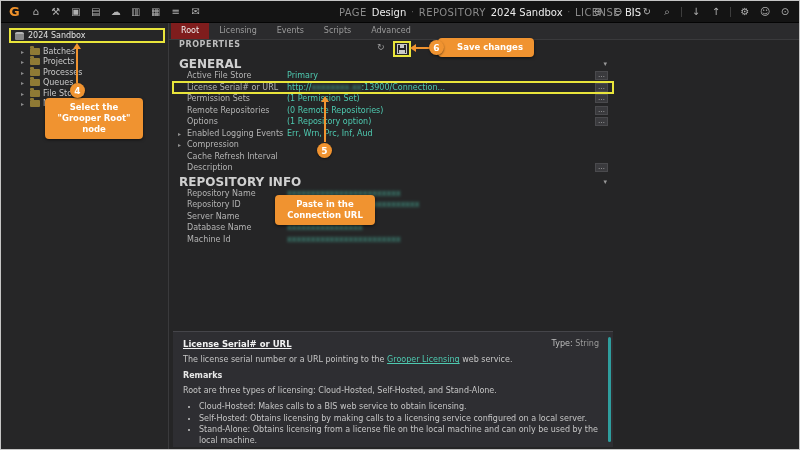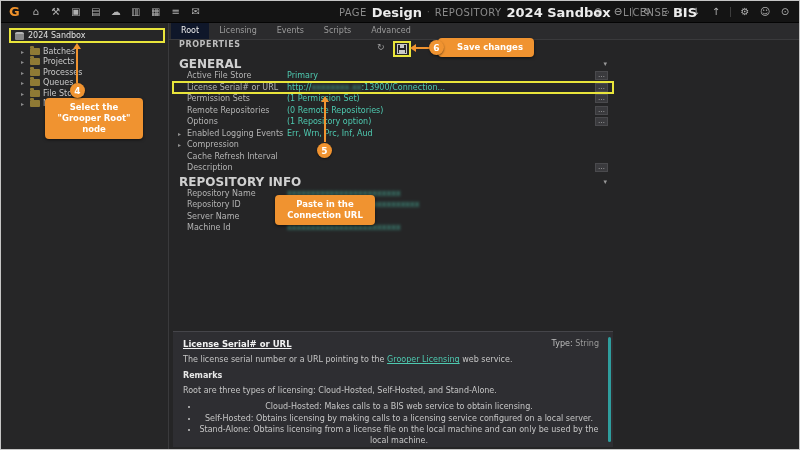--- a/index.html
+++ b/index.html
@@ -9,21 +9,21 @@
 
   
   .topbar { position:absolute; left:0; top:0; right:0; height:22px; background:#141414;
             border-bottom:1px solid #050505; display:flex; align-items:center; padding:0 8px; }
   .logo { color:#f0922b; font-weight:bold; font-size:13px; margin-right:10px; }
   .tb-icons { display:flex; align-items:center; gap:8px; }
   .tbi { font-size:10px; color:#b0b0b0; width:12px; text-align:center; }
   .tb-sep { width:1px; height:10px; background:#3d3d3d; }
   .crumb { position:absolute; left:338px; top:0; height:22px; display:flex; align-items:center; gap:5px; }
   .cl { font-size:10px; color:#8a8a8a; letter-spacing:.4px; }
-  .cv { font-size:13px; color:#ececec; font-weight:bold; }
+  .cv { font-size:10px; color:#ececec; font-weight:normal; }
   .cs { font-size:8px; color:#666; }
   .tb-right { margin-left:auto; display:flex; align-items:center; gap:8px; }
 
   
   .tree { position:absolute; left:0; top:22px; bottom:0; width:168px; background:#262627;
           border-right:1px solid #3a3a3c; }
   .tree-root { margin:5px 3px 3px 8px; height:15px; display:flex; align-items:center; gap:4px;
                padding:0 4px; border:2px solid #e9e53b; }
   .tree-root-label { font-size:8px; color:#e0e0e0; }
   .db-icon { width:9px; height:8px; background:#8a8a8a; border-radius:2px 2px 1px 1px;
@@ -32,21 +32,21 @@
   .texp { font-size:6px; color:#8a8a8a; width:6px; }
   .folder { width:10px; height:7px; background:#8f7a35; border-radius:1px; position:relative; flex:none; }
   .folder::before { content:""; position:absolute; top:-2px; left:0; width:4px; height:2px;
                     background:#8f7a35; border-radius:1px 1px 0 0; }
   .tree-label { font-size:8px; color:#c8c8c8; }
 
   
   .tabbar { position:absolute; left:168px; right:0; top:22px; height:17px; background:#2b2b2d;
             border-bottom:1px solid #3a3a3c; display:flex; padding-left:2px; }
   .tab { font-size:8px; color:#9b9b9b; line-height:16px; padding:0 10px; }
-  .tab.active { background:#0f172a; color:#ececec; }
+  .tab.active { background:#7f1d1d; color:#ececec; }
 
   
   .props { position:absolute; left:172px; top:39px; right:186px; bottom:0; }
   .props-header { position:relative; height:16px; display:flex; padding-left:6px; }
   .props-title { font-size:8px; font-weight:bold; letter-spacing:.6px; color:#bdbdbd; }
   .hdr-refresh { position:absolute; left:204px; top:2px; font-size:9px; color:#9a9a9a; }
   .hdr-save { position:absolute; left:220px; top:1px; border:2px solid #e9e53b; padding:1px 2px;
               display:flex; align-items:center; justify-content:center; }
   .psec { height:12px; display:flex; align-items:center; padding:0 6px; margin-top:2px; }
   .psec-label { font-size:12px; font-weight:bold; color:#d0d0d0; }
@@ -63,21 +63,21 @@
   
   .help { position:absolute; left:0; right:0; top:291px; bottom:2px; background:#2e2e32;
           border-top:1px solid #45454a; padding:7px 14px 4px 10px; overflow:hidden;
           font-size:8px; color:#c6c6c6; line-height:1.35; }
   .help-title-row { display:flex; margin-bottom:5px; }
   .help-title { font-size:8.5px; font-weight:bold; color:#f2f2f2; text-decoration:underline; }
   .help-type { margin-left:auto; color:#9a9a9a; }
   .help-type b { color:#bdbdbd; font-weight:normal; }
   .help p { margin:0 0 5px; }
   .remarks { font-weight:bold; color:#e8e8e8; margin-bottom:4px; }
-  .help ul { margin:0 0 5px 16px;text-align:center; }
+  .help ul { margin:0 0 5px 16px; }
   .help li { margin-bottom:1px; }
   .help-link { color:#4ec9b0; text-decoration:underline; }
   .help-scroll { position:absolute; right:2px; top:5px; bottom:5px; width:3px;
                  background:#2f9e9e; border-radius:2px; }
 
   
   .co-box { position:absolute; background:#f09330; border-radius:4px; color:#fff; font-weight:bold;
             font-size:8.5px; text-align:center; padding:4px 6px; line-height:1.3;
             box-shadow:0 1px 3px rgba(0,0,0,.55); z-index:31; }
   .co-num { position:absolute; width:15px; height:15px; border-radius:50%; background:#f09330;
@@ -252,20 +252,24 @@
     </div>
     <div class="prow">
       <span class="plabel">Repository ID</span>
       <span class="pval blur">xxxxxxxxxxxxxxxxxxxxxxxxxxxx</span>
     </div>
     <div class="prow">
       <span class="plabel">Server Name</span>
       <span class="pval blur">xxxxxxxxxxxx</span>
     </div>
     <div class="prow">
+      <span class="plabel">Database Name</span>
+      <span class="pval blur">xxxxxxxxxxxxxxxx</span>
+    </div>
+    <div class="prow">
       <span class="plabel">Machine Id</span>
       <span class="pval blur">xxxxxxxxxxxxxxxxxxxxxxxx</span>
     </div>
 
     <div class="help">
       <div class="help-title-row">
         <span class="help-title">License Serial# or URL</span>
         <span class="help-type"><b>Type:</b> <span>String</span></span>
       </div>
       <p><span>The license serial number or a URL pointing to the </span><span class="help-link">Grooper Licensing</span><span> web service.</span></p>

